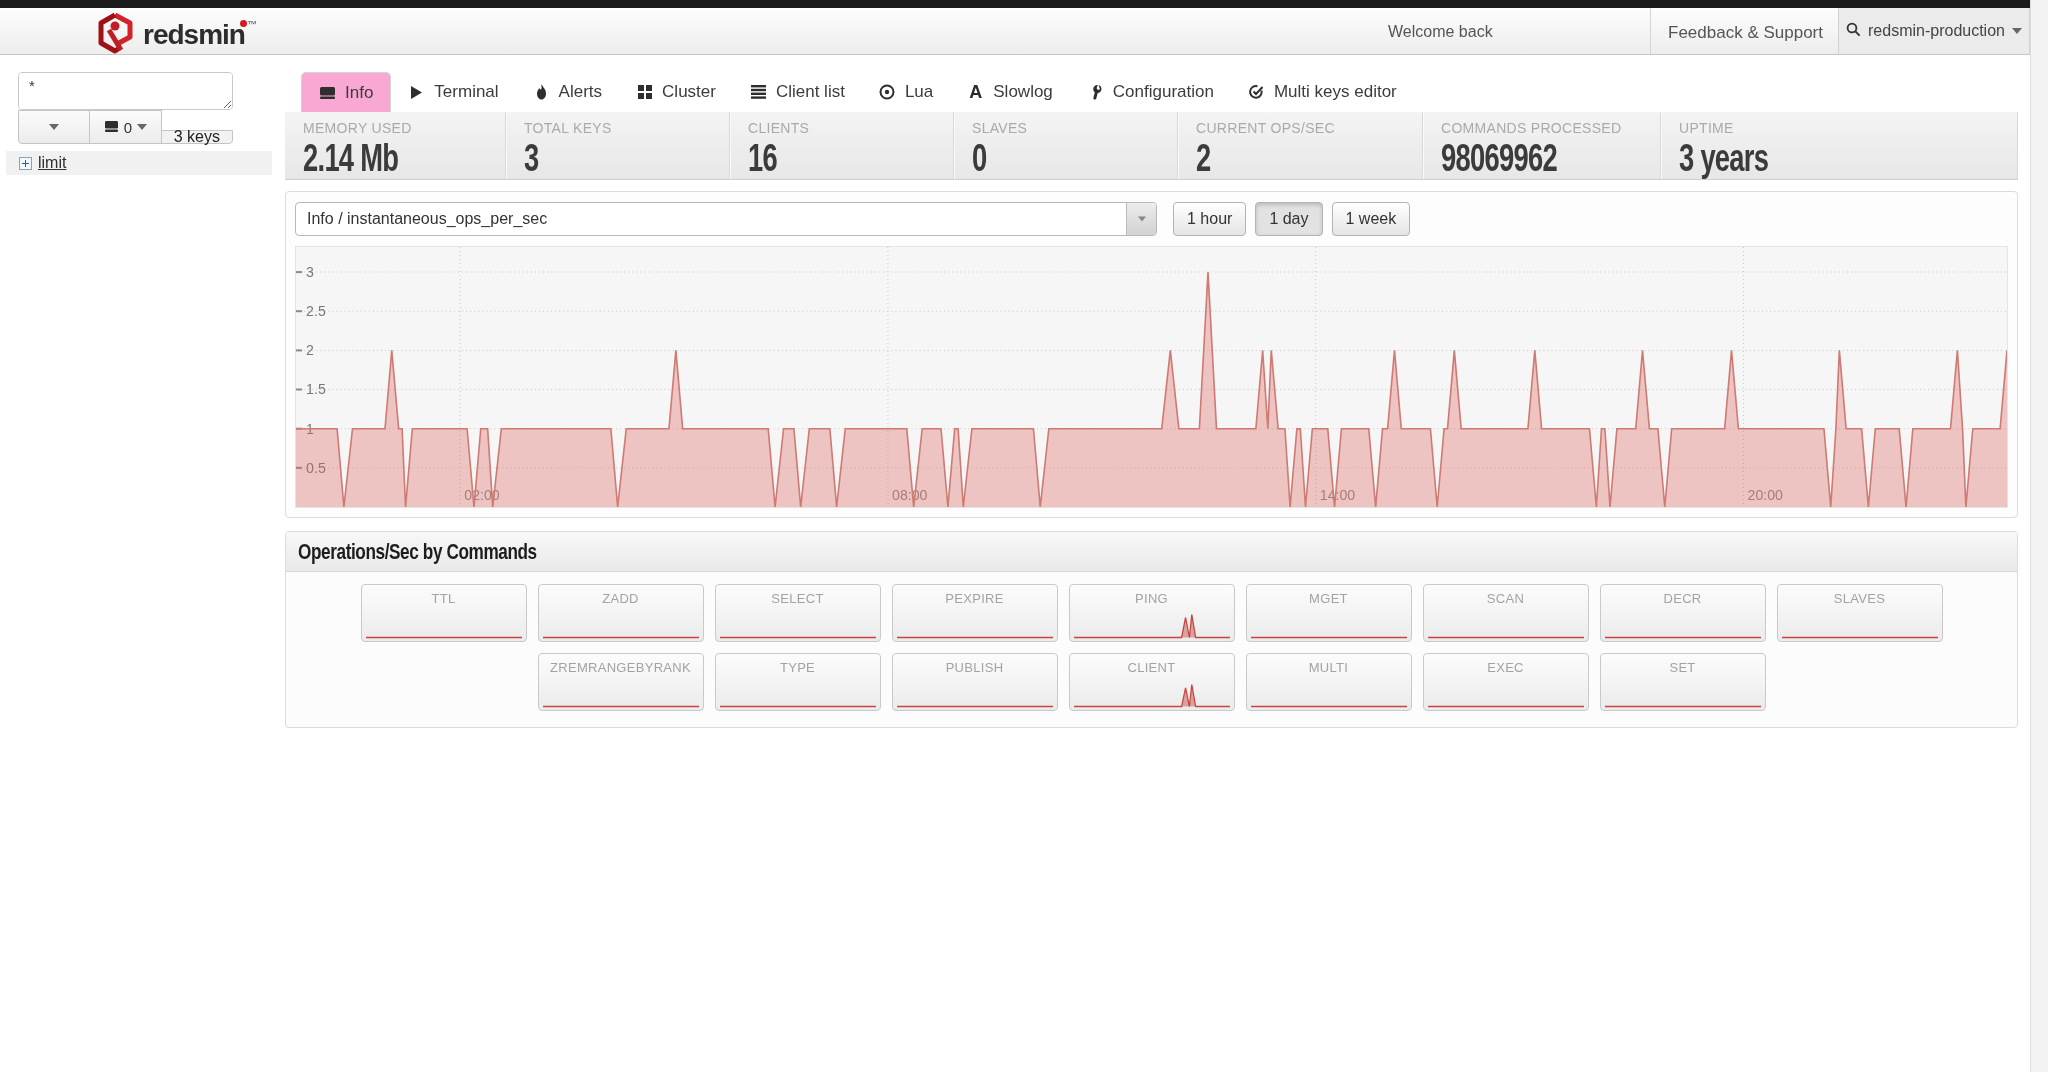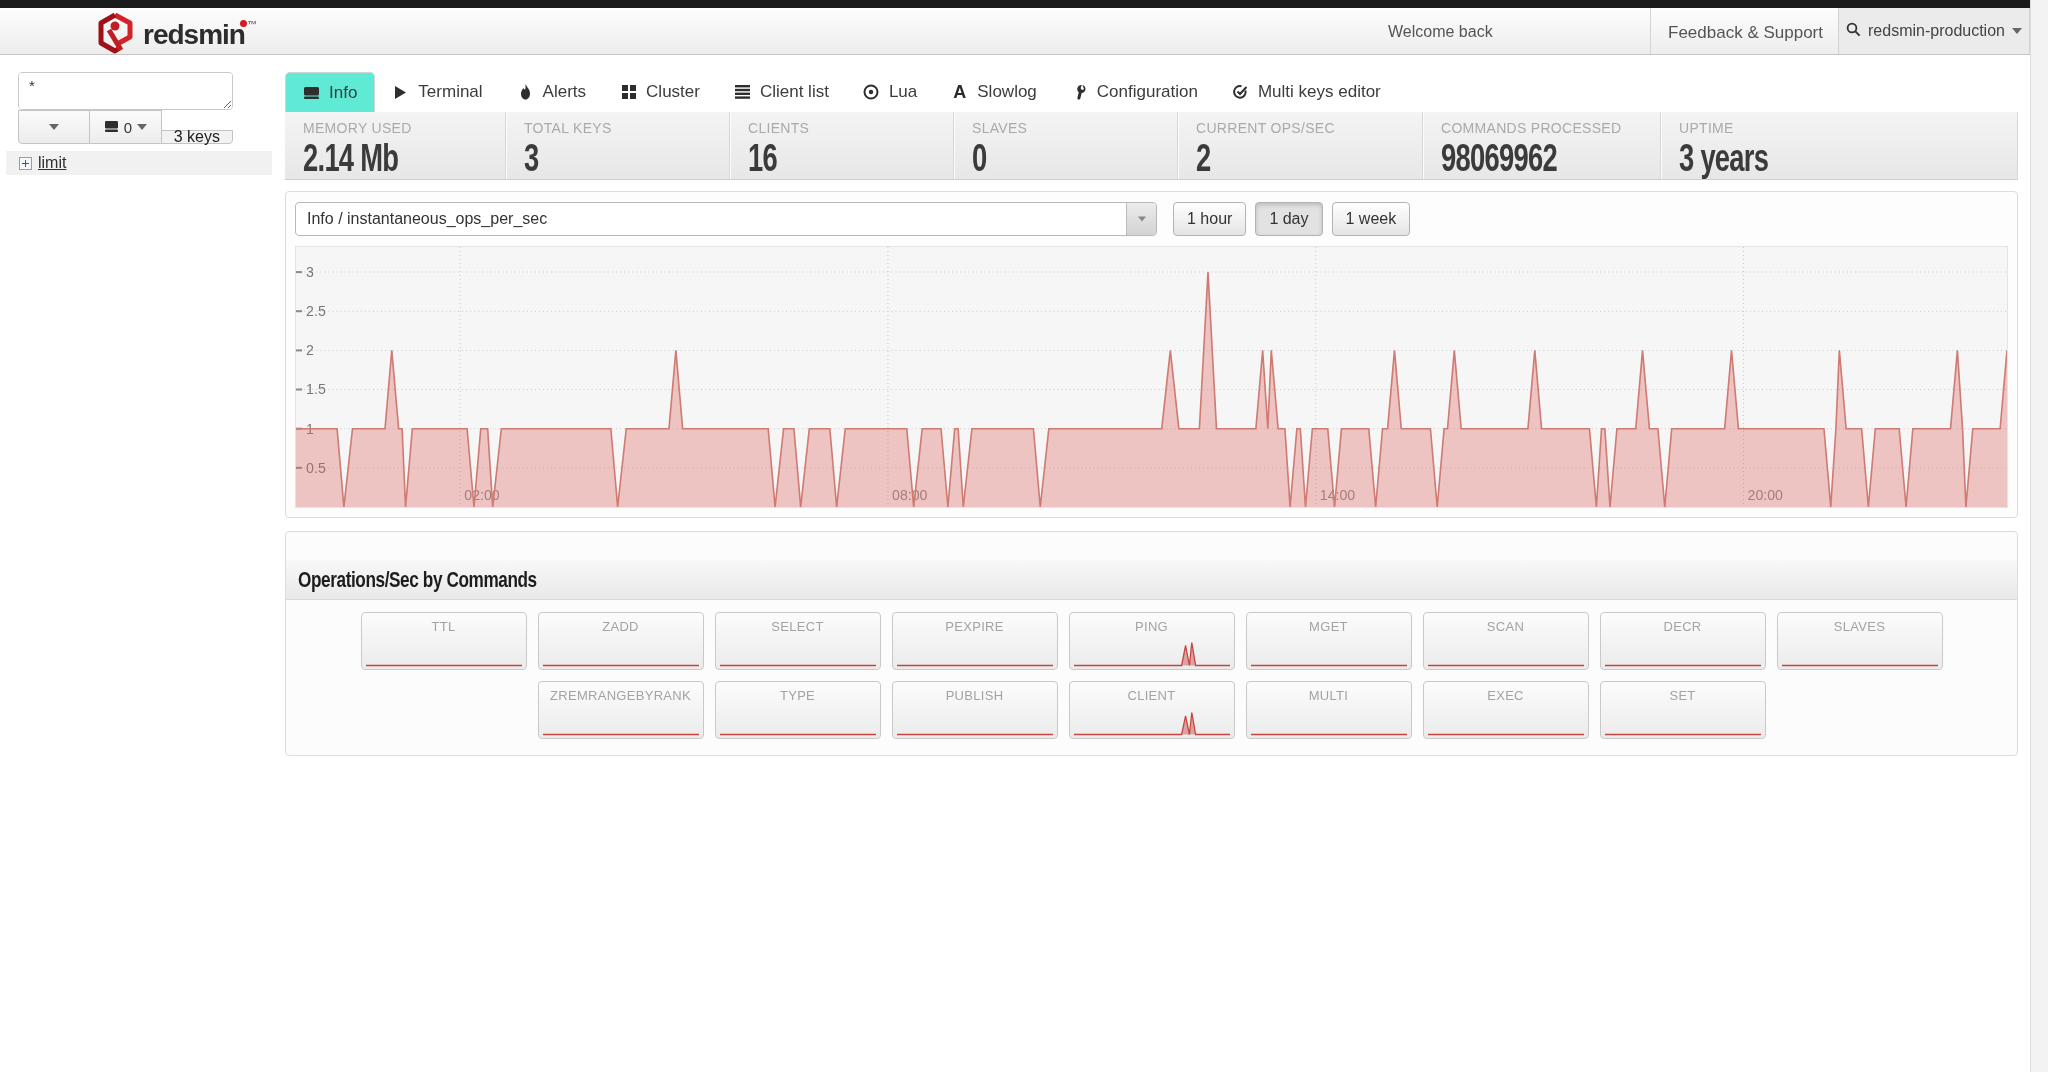--- a/index.html
+++ b/index.html
@@ -44,21 +44,21 @@
   .plus-box::before { left:2px; right:2px; top:5px; height:1px; }
   .plus-box::after { top:2px; bottom:2px; left:5px; width:1px; }
   .tree-label { font-size:16px; color:#2f2f2f; }
 
   
   .main { position:absolute; left:285px; top:72px; width:1733px; }
 
   
   .tabs { display:flex; height:40px; align-items:stretch; }
   .tab { display:flex; align-items:center; gap:9px; padding:0 17px; font-size:17px; color:#3c3c3c; cursor:pointer; }
-  .tab.active { background:#5eead4; border:1px solid #d4d4d4; border-bottom:none; border-radius:5px 5px 0 0; }
+  .tab.active { background:#f9a8d4; border:1px solid #d4d4d4; border-bottom:none; border-radius:5px 5px 0 0;margin-left:16px; }
   .tab-icon { display:inline-flex; width:17px; height:17px; align-items:center; justify-content:center; }
   .tab-icon svg { display:block; }
   .slowlog-a { font-weight:bold; font-size:18px; color:#2b2b2b; line-height:17px; }
 
   
   .stats { display:flex; height:68px; background:linear-gradient(#f4f4f4,#e7e7e7);
     border-bottom:1px solid #cfcfcf; }
   .stat { border-right:1px solid #d8d8d8; box-shadow:1px 0 0 #fbfbfb inset; padding:8px 0 0 18px; overflow:hidden; }
   .stat:first-child { box-shadow:none; }
   .stat-label { font-size:14px; color:#aaaaaa; letter-spacing:0.3px; }
@@ -81,21 +81,21 @@
     background:linear-gradient(#ffffff,#e4e4e4); font-size:16px; color:#333; cursor:pointer;
     font-family:"Liberation Sans", sans-serif; }
   .range-btn.active { background:#e2e2e2; box-shadow:inset 0 2px 4px rgba(0,0,0,0.18); }
 
   .chart-wrap { margin-top:9px; height:262px; background:#f6f6f6; border:1px solid #e4e4e4; position:relative; }
   .chart-wrap svg { display:block; width:100%; height:100%; }
 
   
   .cmd-panel { margin-top:13px; border:1px solid #dcdcdc; border-radius:4px; background:#fcfcfc; overflow:hidden; }
   .cmd-header { height:40px; background:linear-gradient(#f8f8f8,#e9e9e9); border-bottom:1px solid #d8d8d8;
-    display:flex; align-items:center; padding-left:12px;margin-top:28px; }
+    display:flex; align-items:center; padding-left:12px; }
   .cmd-title { display:inline-block; font-size:22px; font-weight:bold; color:#1d1d1d;
     transform:scaleX(0.78); transform-origin:0 50%; letter-spacing:-0.5px; }
   .cmd-body { padding:12px 40px 16px; display:flex; flex-wrap:wrap; justify-content:center; gap:11px 11px; }
   .cmd-card { width:166px; height:58px; border:1px solid #c9c9c9; border-radius:4px;
     background:linear-gradient(#fcfcfc,#ebebeb); position:relative; cursor:pointer; }
   .cmd-label { display:block; text-align:center; margin-top:6px; font-size:13px; color:#a3a3a3; letter-spacing:0.3px; }
   .spark { position:absolute; left:4px; right:4px; bottom:2px; height:28px; }
   .spark svg { display:block; width:100%; height:100%; }
 </style>
 </head>

